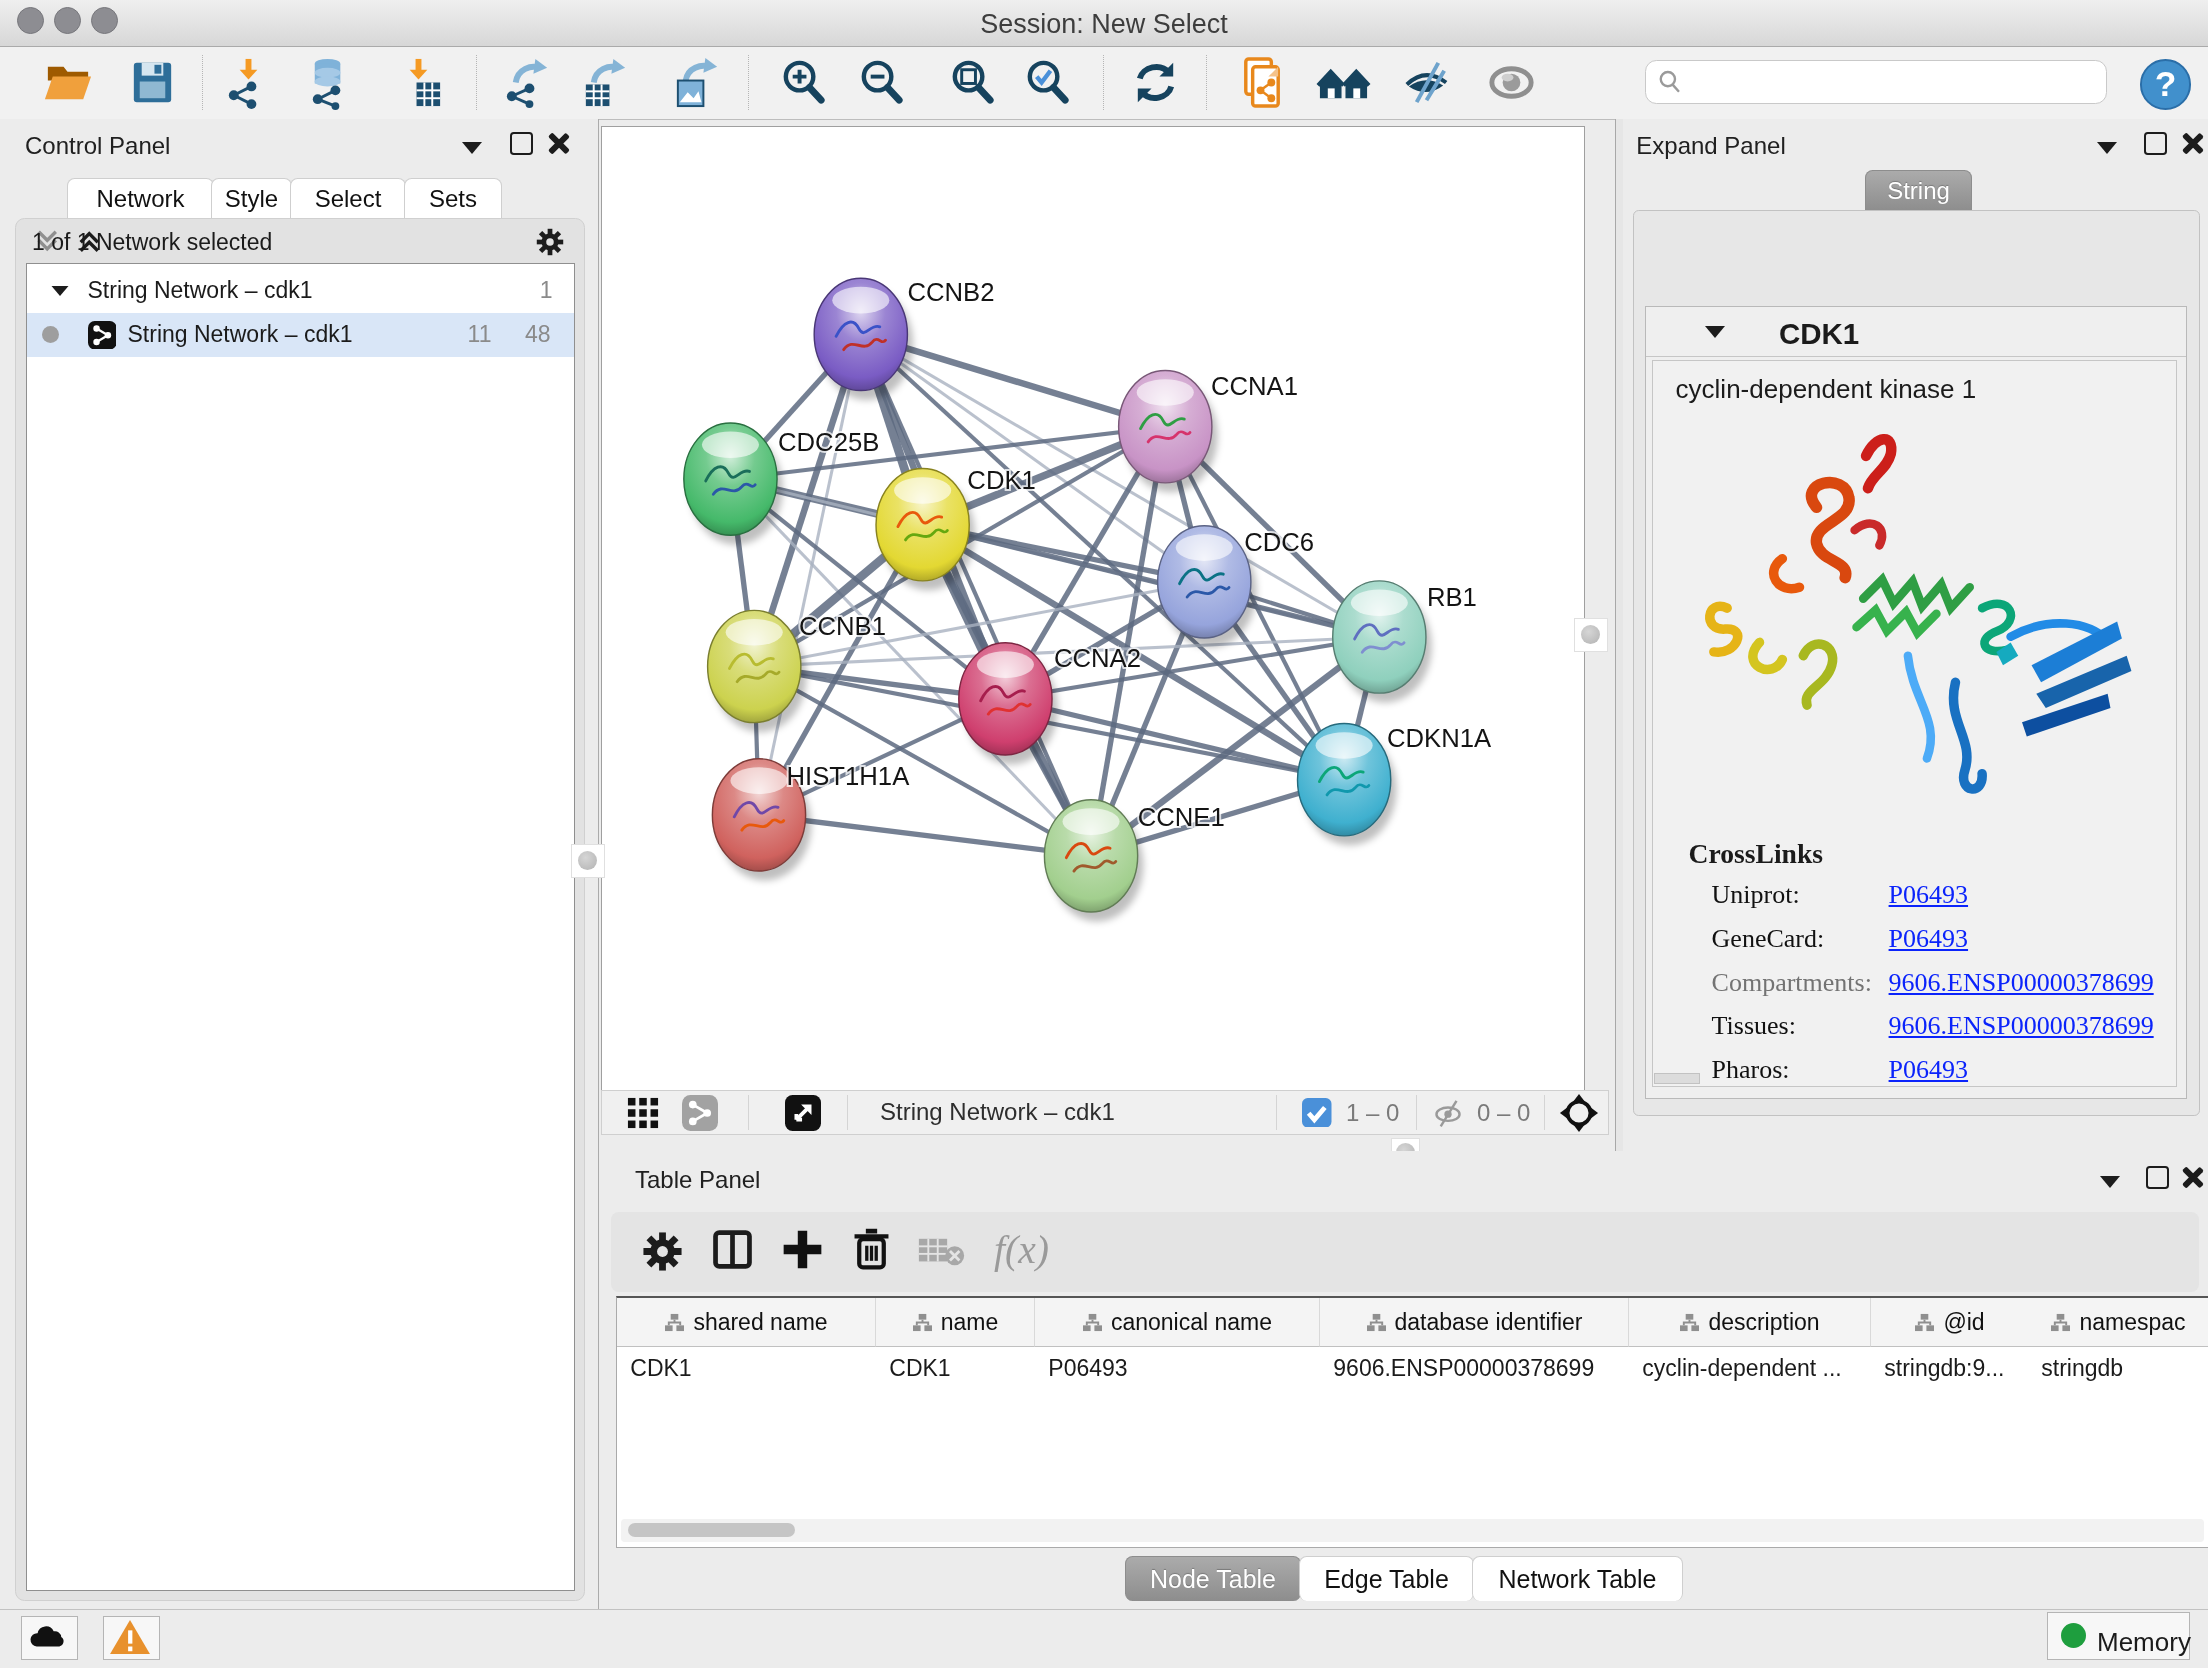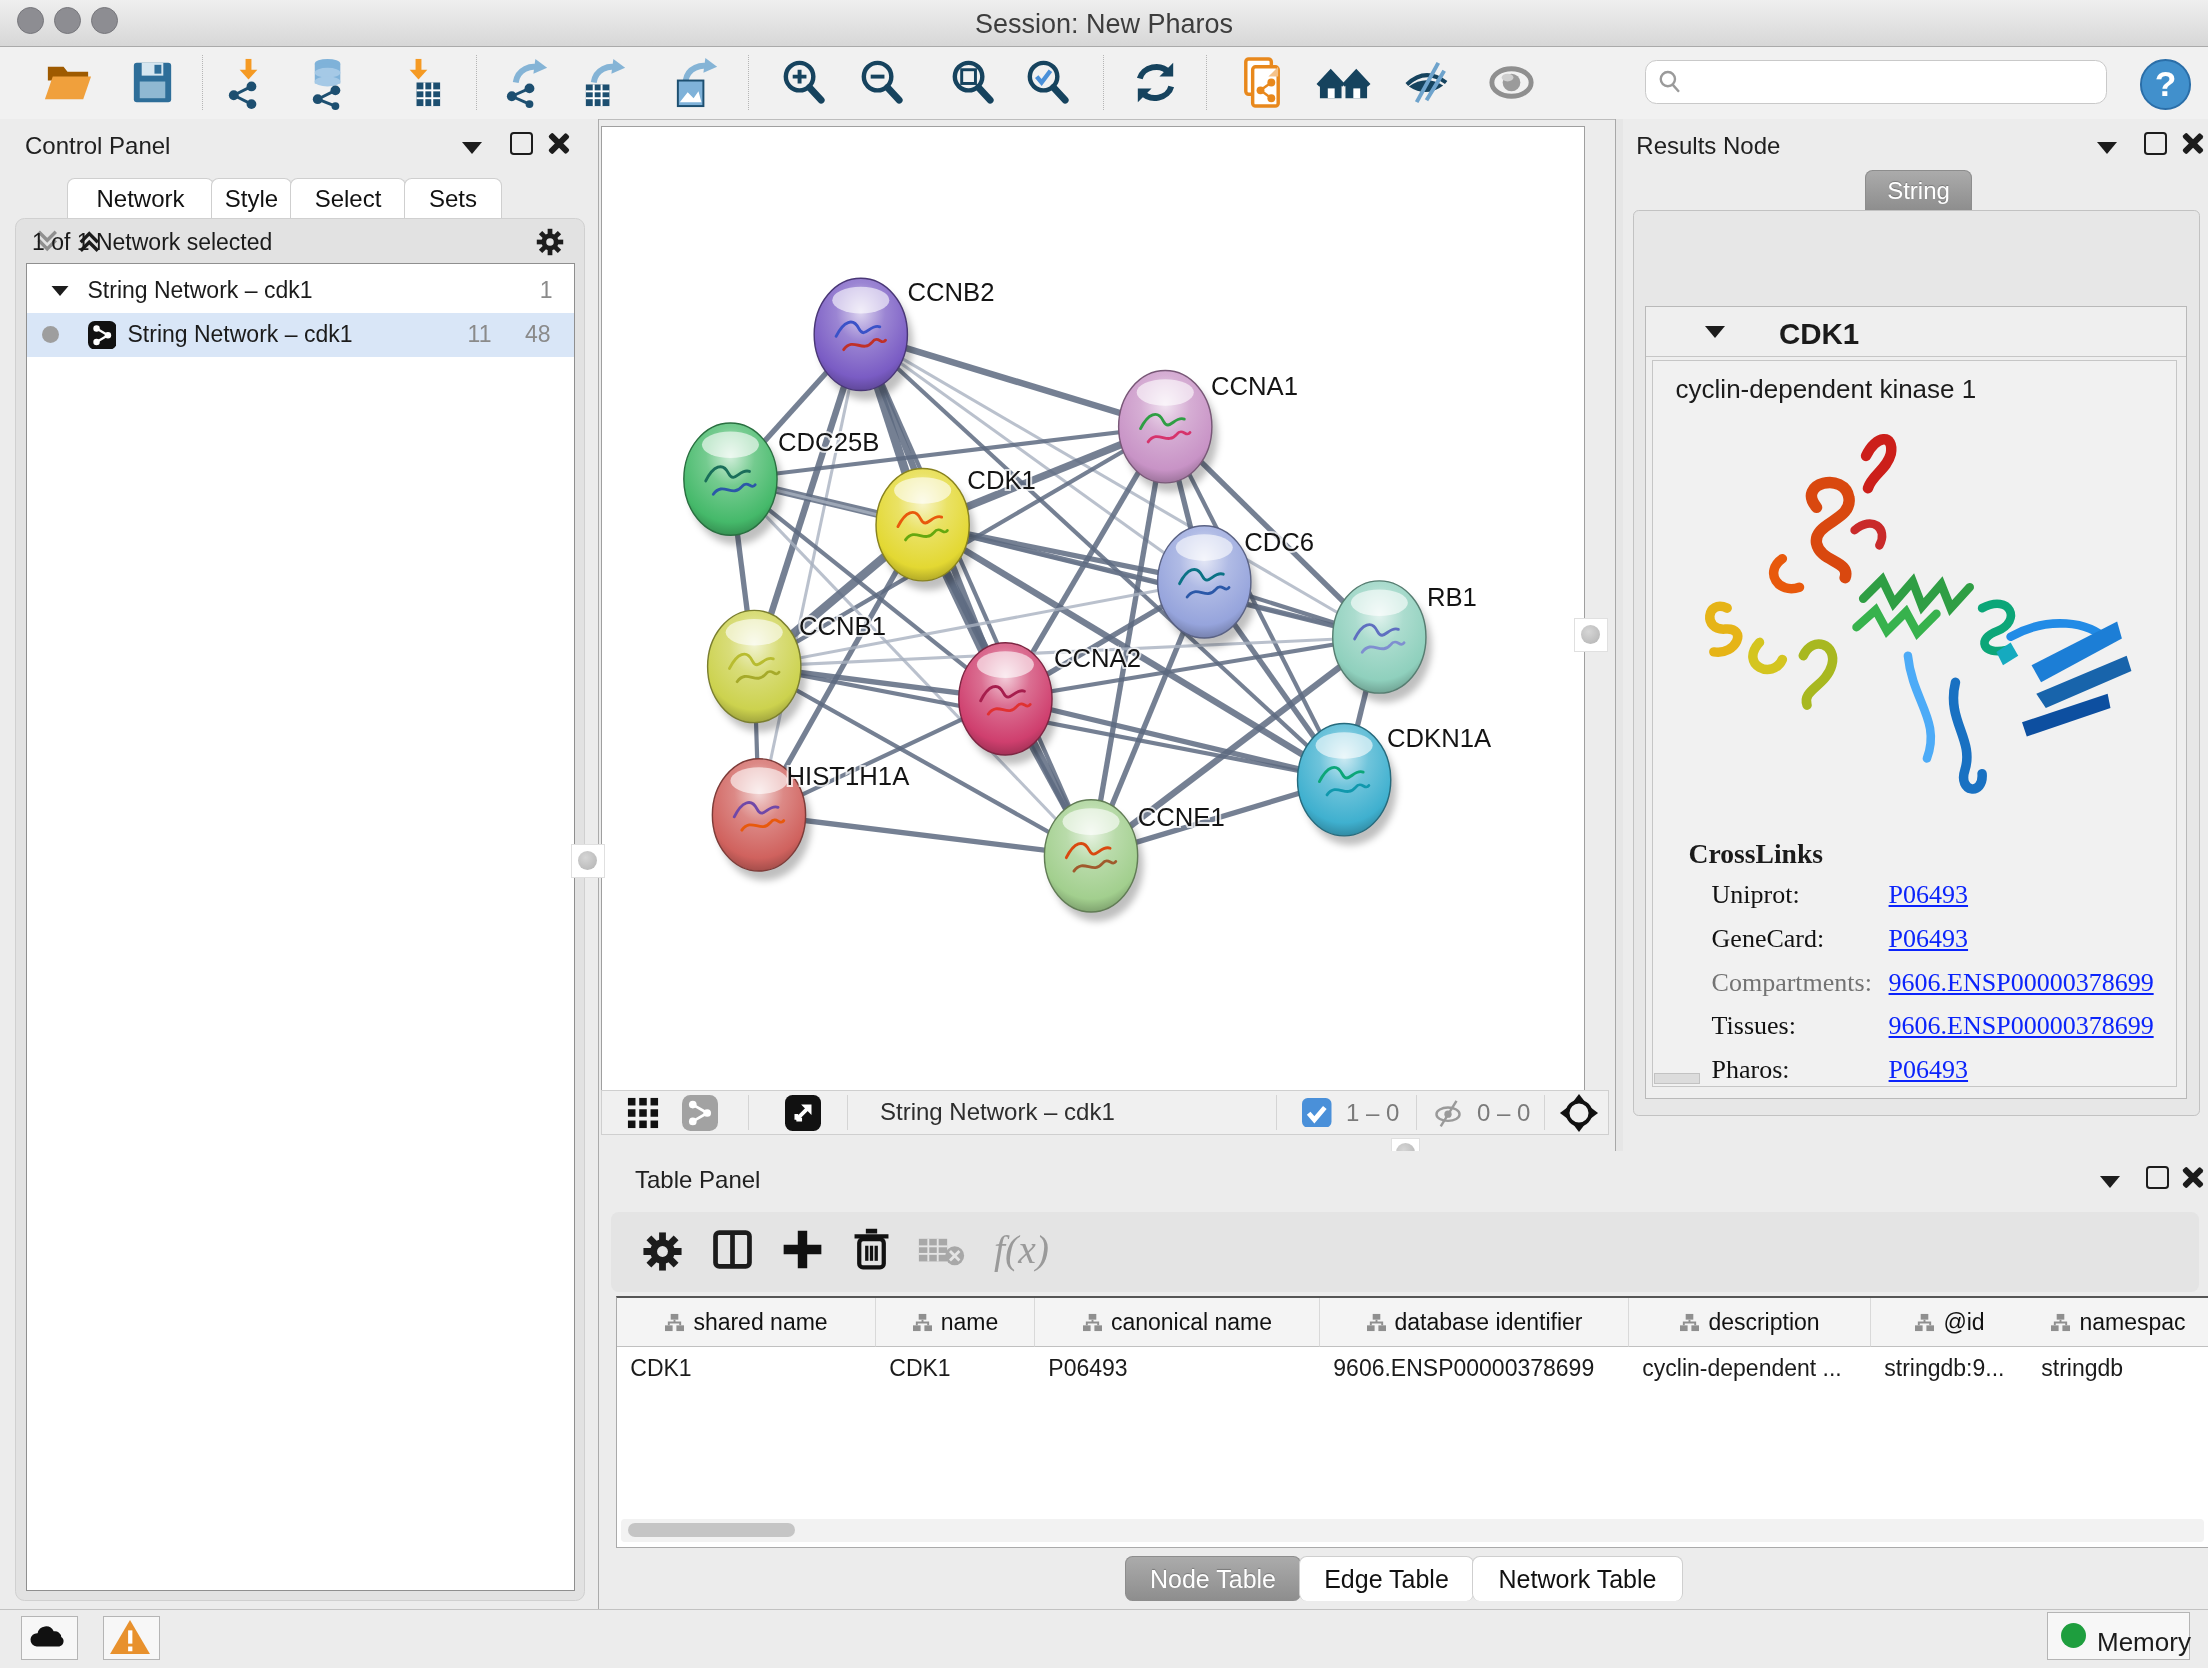--- a/index.html
+++ b/index.html
@@ -87,21 +87,21 @@
 </style>
 </head>
 <body>
 
 <div id="app">
 
   <div class="titlebar">
     <div class="traffic" style="left:17px"></div>
     <div class="traffic" style="left:54px"></div>
     <div class="traffic" style="left:91px"></div>
-    <div class="window-title">Session: New Pharos</div>
+    <div class="window-title">Session: New Select</div>
   </div>
 
   <div class="toolbar">
     <div class="tb-btn" style="left:40px">
       <svg viewBox="0 0 56 56">
         <path d="M8 12h16l4 5h21v9H8z" fill="#9e5a00"></path>
           <path d="M13 22h39l-8 23H5l8-23z" fill="#f0a03c"></path>
         </svg></div>
     <div class="tb-btn" style="left:125px">
       <svg viewBox="0 0 56 56">
@@ -618,21 +618,21 @@
       <i></i>
     </div>
   <div class="grip" style="left:1574px;top:618px">
       <i></i>
     </div>
   <div class="grip" style="left:1391px;top:1138px;width:27px;height:27px">
     <i style="left:3.8px;top:3.8px"></i>
     </div>
 
   <div id="results-panel">
-    <div style="position:absolute;left:13.3px;top:13.3px" class="panel-title">Results Node</div>
+    <div style="position:absolute;left:13.3px;top:13.3px" class="panel-title">Expand Panel</div>
     <div style="position:absolute;left:474px;top:23px" class="tri-down"></div>
     <div style="position:absolute;left:521px;top:13.3px" class="float-box"></div>
     <div style="position:absolute;left:557px;top:13.3px" class="xicon"></div>
     <div class="tab sel" style="left:242px;top:51px;width:105px">String</div>
 
     <div id="rp-body">
 
       <div class="rp-box" style="top:95px;height:791px">
         <div style="position:absolute;left:0;top:0;width:100%;height:49px;border-bottom:1px solid #c6c6c6">
           <div class="tri-down" style="position:absolute;left:59px;top:19px"></div>

